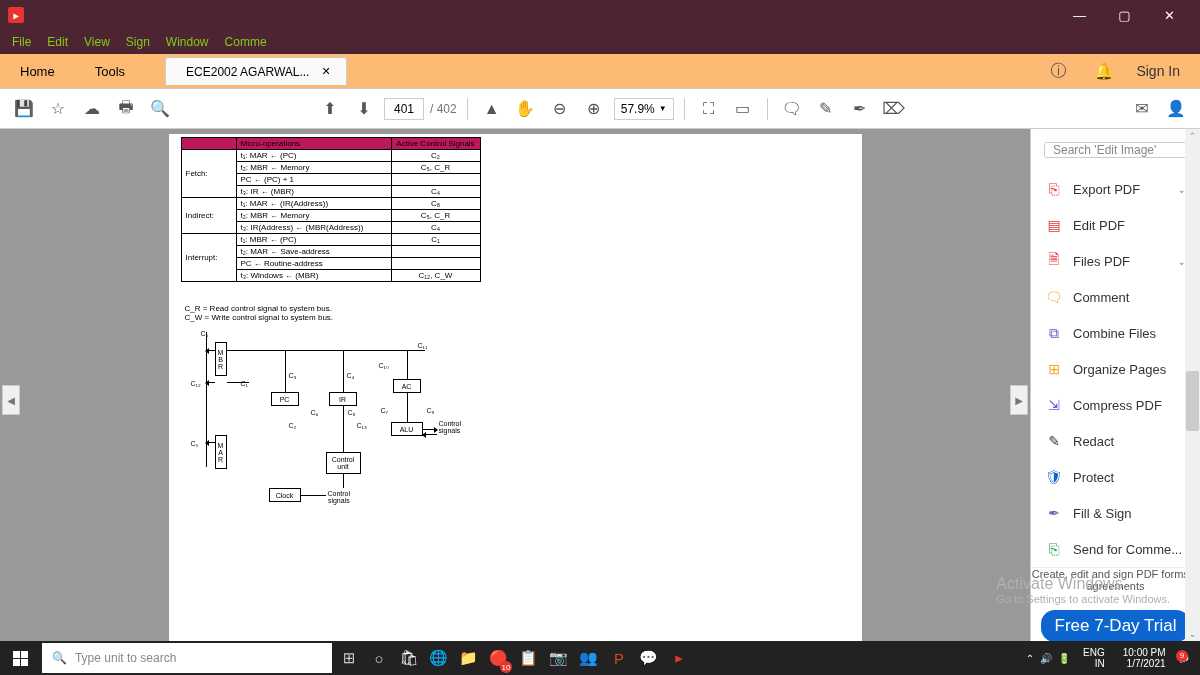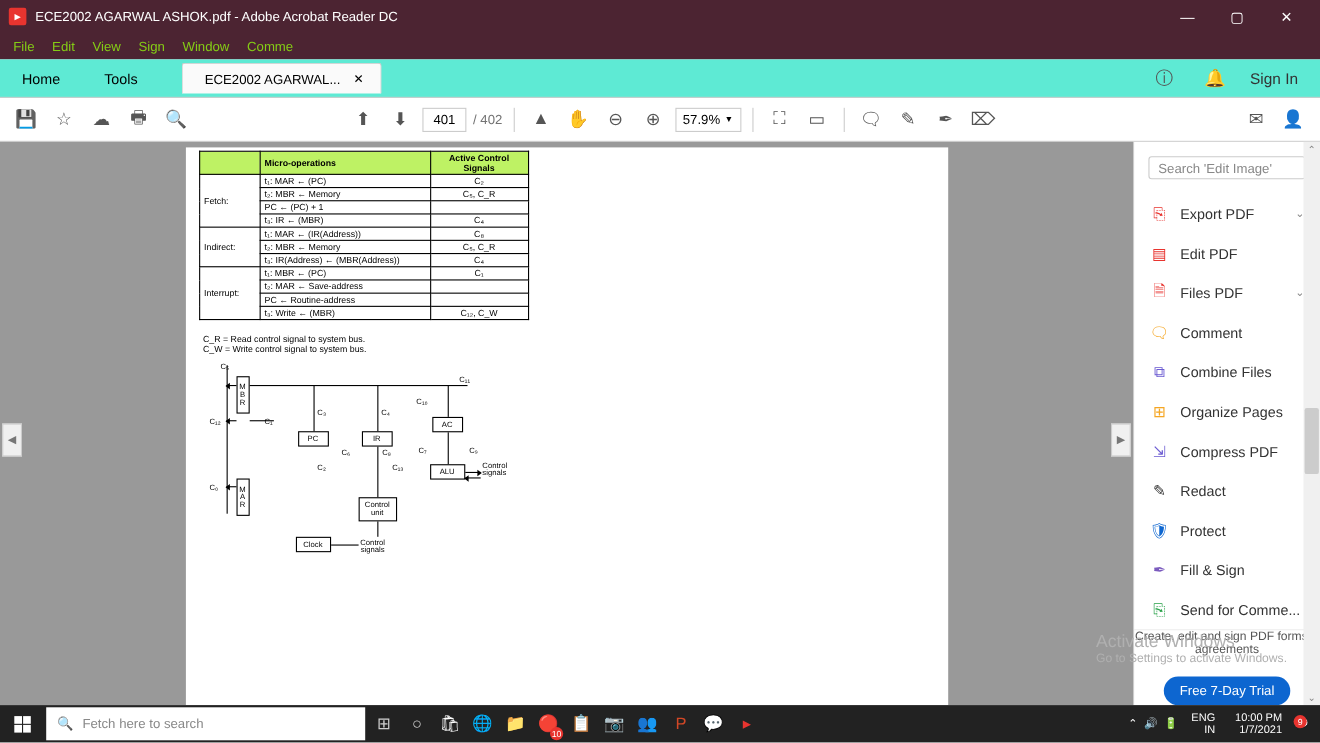--- a/index.html
+++ b/index.html
@@ -3,21 +3,21 @@
 <meta charset="utf-8">
 <style>
 *{margin:0;padding:0;box-sizing:border-box;font-family:"Segoe UI",Arial,sans-serif}
 body{width:1200px;height:675px;overflow:hidden;background:#fff;position:relative}
 .titlebar{height:30px;background:#4c2432;color:#fff;display:flex;align-items:center;font-size:12px;padding:0 8px}
 .titlebar-icon{width:16px;height:16px;background:#e8342f;border-radius:2px;margin-right:8px;display:inline-flex;align-items:center;justify-content:center;color:#fff;font-size:10px;font-weight:bold}
 .titlebar-spacer{flex:1}
 .titlebar-btn{width:45px;height:30px;display:flex;align-items:center;justify-content:center;cursor:pointer;font-size:13px}
 .menubar{height:24px;background:#4c2432;color:#84cc16;display:flex;align-items:center;font-size:12px;padding:0 4px}
 .menubar span{padding:0 8px;cursor:pointer}
-.tabbar{height:35px;background:#5eead4;border-bottom:1px solid #ccc;display:flex;align-items:center}
+.tabbar{height:35px;background:#fdba74;border-bottom:1px solid #ccc;display:flex;align-items:center}
 .tab-home,.tab-tools{padding:0 20px;height:100%;display:flex;align-items:center;font-size:13px;cursor:pointer}
 .doc-tab{margin-left:20px;padding:0 15px 0 20px;height:28px;background:#fafafa;border:1px solid #ccc;border-bottom:none;border-radius:3px 3px 0 0;display:flex;align-items:center;font-size:12px;gap:12px}
 .doc-tab-close{cursor:pointer;font-size:11px}
 .tabbar-right{margin-left:auto;display:flex;align-items:center;gap:18px;padding-right:20px}
 .signin{font-size:14px;color:#333;cursor:pointer;font-weight:500}
 .toolbar{height:40px;border-bottom:1px solid #ccc;display:flex;align-items:center;padding:0 10px;gap:6px}
 .tbtn{width:28px;height:28px;display:flex;align-items:center;justify-content:center;cursor:pointer;color:#555;border-radius:2px}
 .tsep{width:1px;height:22px;background:#ccc;margin:0 4px}
 .page-input{width:40px;height:22px;border:1px solid #ccc;text-align:center;font-size:12px}
 .page-total{font-size:12px;color:#737373}
@@ -26,57 +26,56 @@
 .page-view{width:693px;height:507px;background:#fff;position:relative;font-family:"Times New Roman",serif}
 .content-nav{position:absolute;top:50%;width:18px;height:30px;background:#f0f0f0;border:1px solid #ccc;display:flex;align-items:center;justify-content:center;font-size:10px;color:#777;cursor:pointer}
 .content-nav.left{left:2px}
 .content-nav.right{right:2px}
 .right-panel{position:absolute;top:129px;right:0;width:170px;height:512px;background:#fff;border-left:1px solid #ccc;display:flex;flex-direction:column}
 .search-box{margin:13px;border:1px solid #ccc;border-radius:3px;height:28px;display:flex;align-items:center;padding:0 8px;color:#888;font-size:12px}
 .tool-item{display:flex;align-items:center;gap:10px;padding:9px 14px;font-size:13px;color:#333;cursor:pointer}
 .tool-icon{width:18px;height:18px;display:flex;align-items:center;justify-content:center;font-size:14px}
 .chev{margin-left:auto;font-size:10px;color:#888}
 .promo{text-align:center;font-size:11px;color:#555;border-top:1px solid #eee}
-.trial-btn{background:#0d66d0;color:#fff;padding:6px 14px;border-radius:14px;font-size:12px;display:inline-block;margin-top:18px;cursor:pointer}
+.trial-btn{background:#0d66d0;color:#fff;padding:6px 14px;border-radius:14px;font-size:17px;display:inline-block;margin-top:18px;cursor:pointer}
 .watermark{position:absolute;right:30px;bottom:70px;color:#b0b0b0;font-size:14px;text-align:left;pointer-events:none}
 .scrollbar-v{position:absolute;right:0;top:0;width:15px;height:100%;background:#f0f0f0;display:flex;flex-direction:column;align-items:center;justify-content:space-between;font-size:9px;color:#888;padding:2px 0}
 .scrollbar-v .thumb{width:13px;height:60px;background:#ccc;border-radius:2px;margin-top:230px}
 .taskbar{position:absolute;bottom:0;left:0;width:1200px;height:34px;background:#222;display:flex;align-items:center;color:#fff}
 .start-btn{width:40px;height:34px;display:flex;align-items:center;justify-content:center;cursor:pointer}
 .win-logo{width:15px;height:15px;display:grid;grid-template-columns:1fr 1fr;grid-template-rows:1fr 1fr;gap:1px}
 .win-logo span{background:#fff}
 .search-task{height:30px;width:290px;background:#fff;color:#888;display:flex;align-items:center;gap:8px;padding:0 10px;font-size:12px;margin:0 2px}
 .task-icon{width:30px;height:34px;display:flex;align-items:center;justify-content:center;cursor:pointer;font-size:15px}
 .task-badge{position:relative}
 .task-badge::after{content:attr(data-badge);position:absolute;bottom:2px;right:2px;background:#e8342f;color:#fff;border-radius:50%;width:12px;height:12px;font-size:8px;display:flex;align-items:center;justify-content:center}
 .tray{margin-left:auto;display:flex;align-items:center;gap:6px;padding-right:10px;font-size:10px}
 .tray-group{text-align:right;line-height:1.1;font-size:10px;padding:0 6px}
 
 
 .figure-table{position:absolute;top:3px;left:12px;width:300px;border:1px solid #000;border-collapse:collapse;font-size:8px}
 .figure-table th,.figure-table td{border:1px solid #000;padding:1px 4px;text-align:center}
-.figure-table th{background:#bef264;font-weight:bold}
+.figure-table th{background:#be185d;font-weight:normal}
 .figure-table .lcol{text-align:left;width:55px}
 .figure-table .mcol{text-align:left;width:155px}
 .figure-notes{position:absolute;top:170px;left:16px;font-size:8px}
 .diagram{position:absolute;top:198px;left:12px;width:290px;height:195px}
 .block{position:absolute;border:1px solid #000;font-size:7px;display:flex;align-items:center;justify-content:center;text-align:center;background:#fff}
 .wire{position:absolute;background:#000}
 .wire.h{height:1px}
 .wire.v{width:1px}
 .arrow-r::after{content:"";position:absolute;right:-4px;top:-2px;border:3px solid transparent;border-left:4px solid #000}
 .arrow-l::before{content:"";position:absolute;left:-4px;top:-2px;border:3px solid transparent;border-right:4px solid #000}
 .sig-label{position:absolute;font-size:7px}
 </style>
 </head>
 <body>
 
 <div class="titlebar">
   <span class="titlebar-icon">▸</span>
-  <span>ECE2002 AGARWAL ASHOK.pdf - Adobe Acrobat Reader DC</span>
   <span class="titlebar-spacer"></span>
   <span class="titlebar-btn">—</span>
   <span class="titlebar-btn">▢</span>
   <span class="titlebar-btn close">✕</span>
 </div>
 
 <div class="menubar">
   <span>File</span>
   <span>Edit</span>
   <span>View</span>
@@ -182,21 +181,21 @@
           </tr>
       <tr>
             <td class="mcol">t₂: MAR ← Save-address</td>
             <td></td>
           </tr>
       <tr>
             <td class="mcol">    PC ← Routine-address</td>
             <td></td>
           </tr>
       <tr>
-            <td class="mcol">t₃: Write ← (MBR)</td>
+            <td class="mcol">t₃: Windows ← (MBR)</td>
             <td>C₁₂, C_W</td>
           </tr>
     </tbody>
       </table>
     <div class="figure-notes">
       <div>C_R = Read control signal to system bus.</div>
       <div>C_W = Write control signal to system bus.</div>
     </div>
 
     <div class="diagram">
@@ -331,21 +330,21 @@
   <div class="start-btn">
       <div class="win-logo">
         <span></span>
         <span></span>
         <span></span>
         <span></span>
       </div>
     </div>
   <div class="search-task">
     <span>🔍</span>
-    <span>Fetch here to search</span>
+    <span>Type unit to search</span>
   </div>
   <div class="task-icon" style="color:#ccc">⊞</div>
   <div class="task-icon" style="color:#ccc">○</div>
   <div class="task-icon">🛍</div>
   <div class="task-icon">🌐</div>
   <div class="task-icon">📁</div>
   <div class="task-icon task-badge" data-badge="10">🔴</div>
   <div class="task-icon">📋</div>
   <div class="task-icon">📷</div>
   <div class="task-icon">👥</div>

